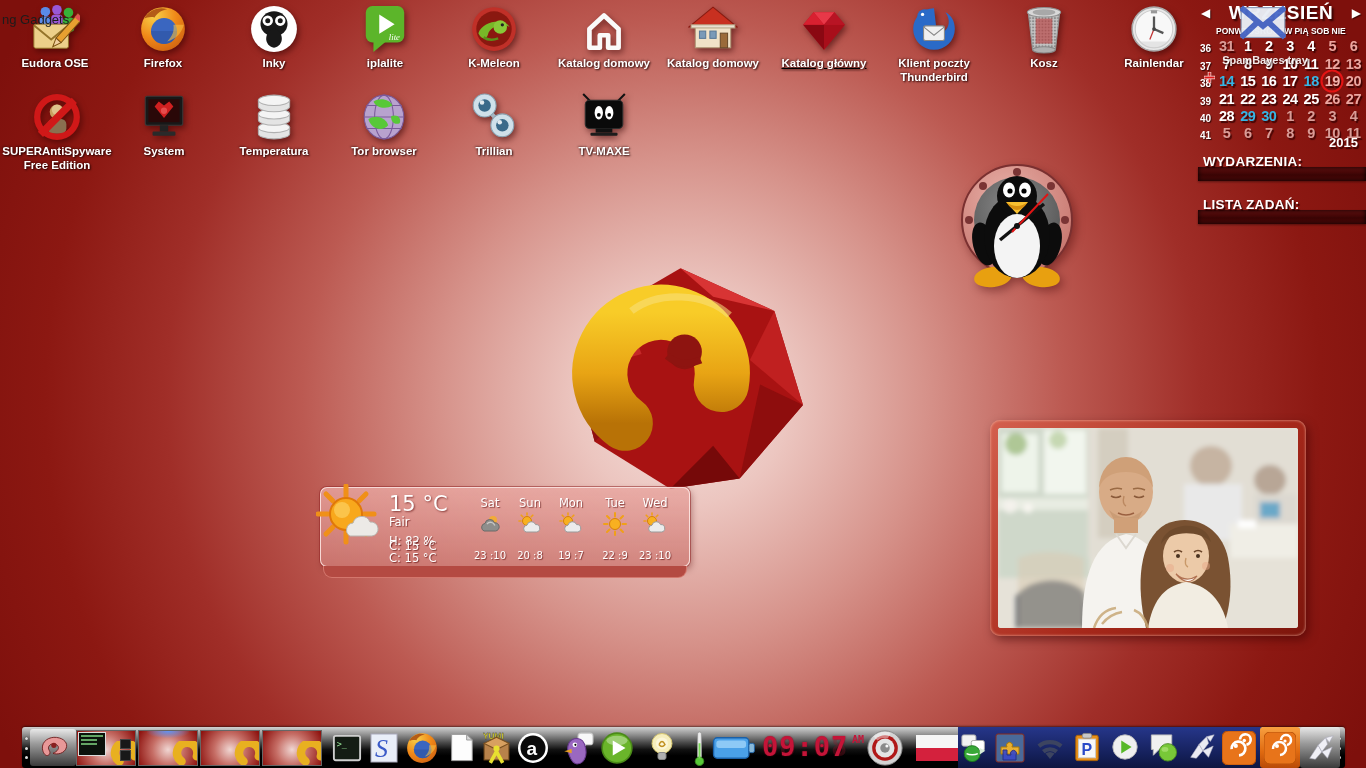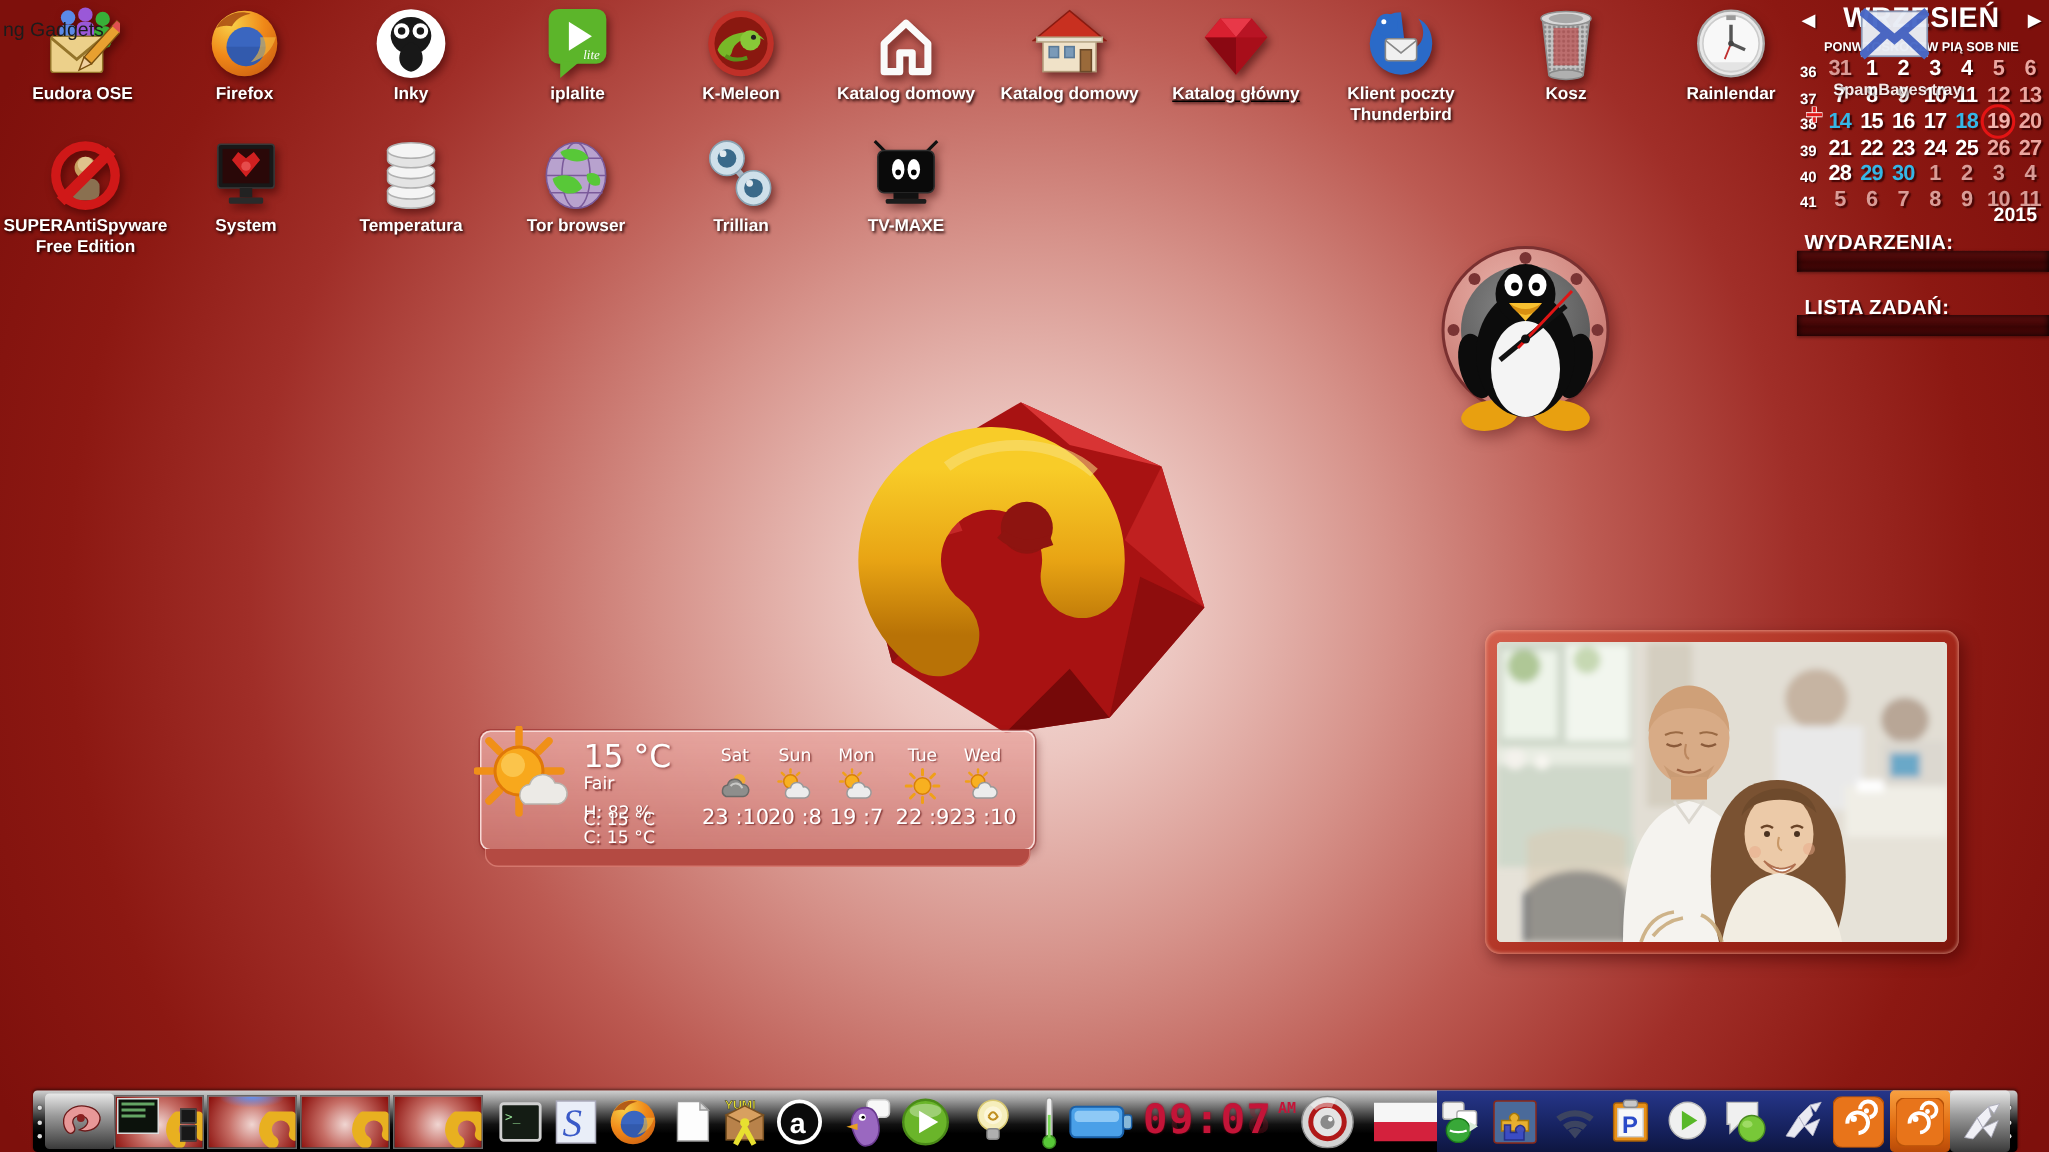--- a/index.html
+++ b/index.html
@@ -49,21 +49,21 @@
     border:1px solid rgba(255,235,232,.85);box-shadow:0 0 0 1px rgba(150,40,40,.55),2px 3px 6px rgba(80,0,0,.35);
     color:#fff;font-family:"DejaVu Sans",sans-serif;}
   #weather-footer{position:absolute;left:323px;top:566px;width:362px;height:11px;background:#b44a42;
     border:1px solid rgba(220,130,120,.8);border-top:none;border-radius:0 0 9px 9px;}
   .wsun{position:absolute;left:-5px;top:-4px;width:66px;height:66px;}
   .wtemp{position:absolute;left:68px;top:4px;font-size:21px;text-shadow:1px 1px 2px rgba(80,0,0,.6);}
   .wline{position:absolute;left:68px;font-size:11.5px;text-shadow:1px 1px 1px rgba(80,0,0,.6);}
   .fcol{position:absolute;width:44px;text-align:center;top:8px;}
   .fday{font-size:11.5px;text-shadow:1px 1px 1px rgba(80,0,0,.6);}
   .ficon{width:24px;height:24px;margin:2px auto 0;}
-  .ftemp{font-size:14px;margin-top:1px;text-shadow:1px 1px 1px rgba(80,0,0,.6);white-space:nowrap;}
+  .ftemp{font-size:10px;margin-top:14px;text-shadow:1px 1px 1px rgba(80,0,0,.6);white-space:nowrap;}
   
   #photo-frame{position:absolute;left:990px;top:420px;width:300px;height:200px;padding:8px;border-radius:10px;cursor:move;
     background:linear-gradient(135deg,#d4604e,#a8291b 55%,#7c150c);
     box-shadow:inset 0 0 3px rgba(255,210,190,.8),3px 4px 10px rgba(60,0,0,.5);}
   #photo-frame .inner{width:300px;height:200px;border-radius:3px;overflow:hidden;background:#ded8cc;}
   
   #taskbar{position:absolute;left:22px;top:727px;width:1323px;height:41px;border-radius:3px;
     background:linear-gradient(#d0d0d0,#9a9a9a 16%,#4a4a4a 38%,#111 55%,#000 70%,#000);
     box-shadow:0 -1px 2px rgba(0,0,0,.5);}
   .titem{position:absolute;cursor:pointer;}

